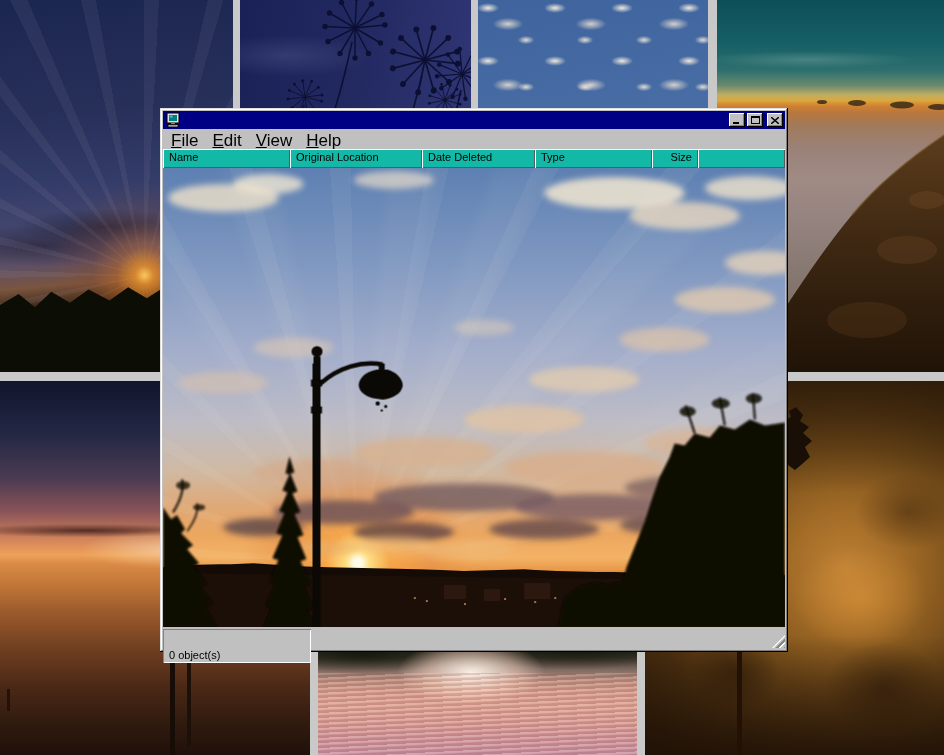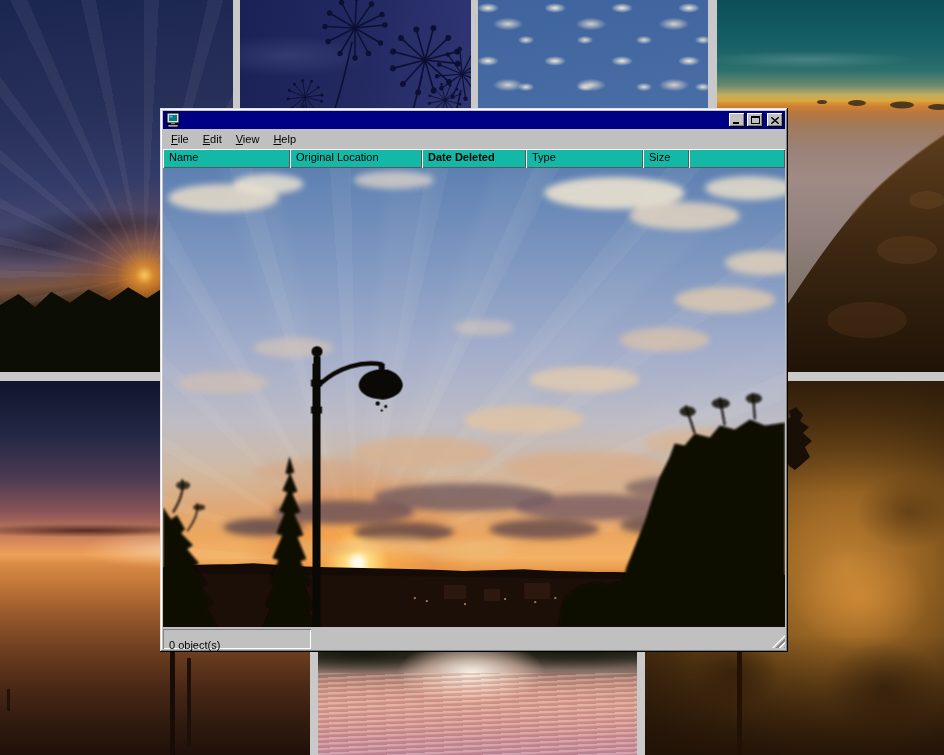--- a/index.html
+++ b/index.html
@@ -64,31 +64,31 @@
   .win{position:absolute;left:160px;top:108px;width:628px;height:544px;background:#c0c0c0;z-index:10;
     box-shadow:inset -1px -1px 0 #000, inset 1px 1px 0 #dfdfdf, inset -2px -2px 0 #808080, inset 2px 2px 0 #fff;
     padding:3px;box-sizing:border-box;display:flex;flex-direction:column;}
   .titlebar{height:18px;background:#000084;display:flex;align-items:center;padding:0 2px;flex:0 0 auto;}
   .titlebar .ticon{width:16px;height:16px;margin-right:3px;flex:0 0 auto;}
   .title-text{color:#fff;font-size:11px;font-weight:bold;flex:1 1 auto;overflow:hidden;}
   .tbtns{display:flex;gap:2px;flex:0 0 auto;}
   .tbtn{width:16px;height:14px;background:#c0c0c0;display:flex;align-items:center;justify-content:center;
     box-shadow:inset -1px -1px 0 #000, inset 1px 1px 0 #fff, inset -2px -2px 0 #808080;}
   .tbtn.close{margin-left:2px;}
-  .menubar{height:20px;display:flex;align-items:center;padding-left:1px;flex:0 0 auto;font-size:11px;color:#000;}
+  .menubar{height:20px;display:flex;align-items:flex-start;padding-left:1px;flex:0 0 auto;font-size:17px;color:#000;}
   .mitem{padding:2px 7px;}
   .hot{text-decoration:underline;}
   .headerrow{height:19px;display:flex;flex:0 0 auto;background:#c0c0c0;}
   .hcell{box-sizing:border-box;height:19px;line-height:17px;font-size:11px;color:#000;padding:0 6px;background:#14b8a6;
     box-shadow:inset 1px 1px 0 #fff, inset -1px -1px 0 #5a5a5a;white-space:nowrap;overflow:hidden;}
-  .hc0{width:127px;} .hc1{width:132px;} .hc2{width:104px;font-weight:bold;} .hc3{width:117px;} .hc4{width:46px;} .hc5{flex:1;}
+  .hc0{width:127px;} .hc1{width:132px;} .hc2{width:113px;} .hc3{width:117px;} .hc4{width:46px;text-align:right;} .hc5{flex:1;}
   .viewport{flex:1 1 auto;position:relative;overflow:hidden;
     box-shadow:inset 1px 1px 0 #5a5a5a, inset -1px -1px 0 #fff;}
   .statusbar{height:20px;margin-top:2px;flex:0 0 auto;display:flex;gap:3px;position:relative;padding-right:12px;}
-  .spanel{box-sizing:border-box;height:20px;line-height:18px;font-size:11px;color:#000;padding:7px 6px;background:#c0c0c0;
+  .spanel{box-sizing:border-box;height:20px;line-height:18px;font-size:11px;color:#000;padding:17px 6px;background:#c0c0c0;
     box-shadow:inset 1px 1px 0 #828282, inset -1px -1px 0 #fff;white-space:nowrap;}
   .sp1{width:148px;} .sp2{flex:1;}
   .grip{position:absolute;right:0;bottom:1px;width:13px;height:13px;
     background:repeating-linear-gradient(135deg, rgba(0,0,0,0) 0 2px, #868686 2px 3.5px, #fff 3.5px 5px);
     clip-path:polygon(100% 0,100% 100%,0 100%);}
   
   .photo-main{position:absolute;inset:0;
     background:
       radial-gradient(circle at 31.3% 86%, #fffbe8 0 4px, rgba(255,224,130,.95) 12px, rgba(250,165,62,.6) 32px, rgba(224,115,42,.28) 72px, rgba(0,0,0,0) 115px),
       repeating-conic-gradient(from 238deg at 31.3% 86%, rgba(255,246,228,0) 0deg 6deg, rgba(255,246,228,.05) 6deg 9deg, rgba(255,246,228,0) 9deg 14deg),

